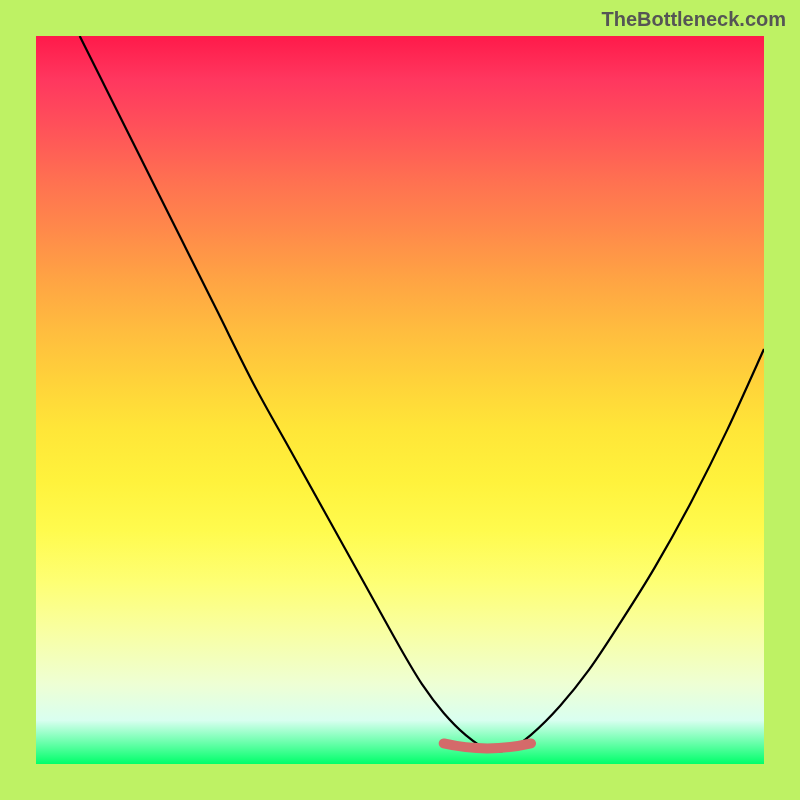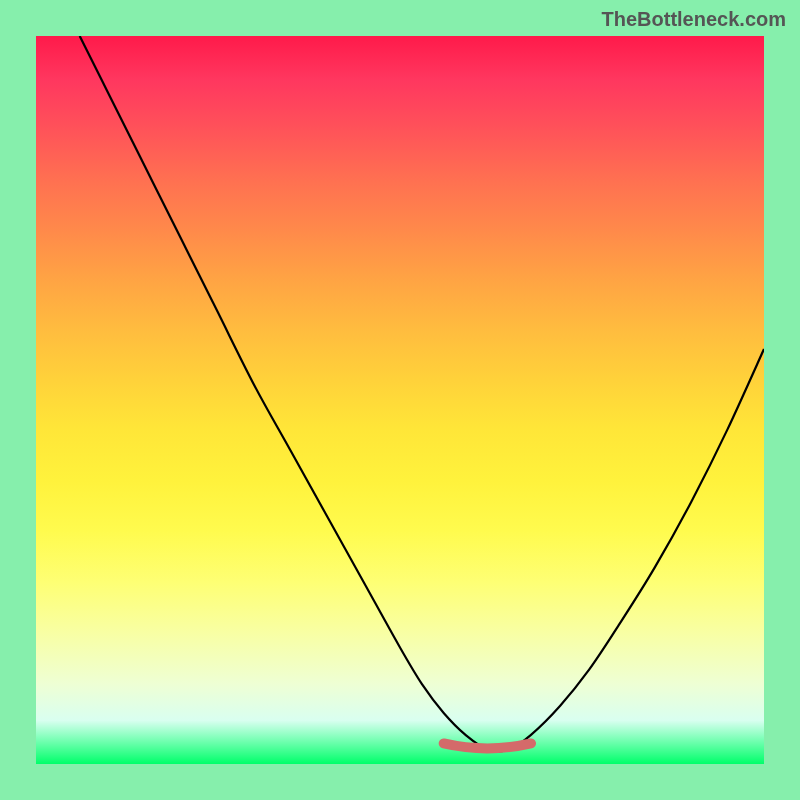--- a/index.html
+++ b/index.html
@@ -1,21 +1,21 @@
 <!DOCTYPE html>
 <html><head>
 <meta charset="utf-8">
 <style>
   * { margin: 0; padding: 0; box-sizing: border-box; }
   html, body { width: 800px; height: 800px; overflow: hidden; background: #000; }
   .container {
     width: 800px;
     height: 800px;
     position: relative;
-    background: #86efac;
+    background: #bef264;
   }
   .watermark {
     position: absolute;
     top: 8px;
     right: 14px;
     font-family: Arial, sans-serif;
     font-size: 20px;
     font-weight: bold;
     color: #555;
     z-index: 10;

